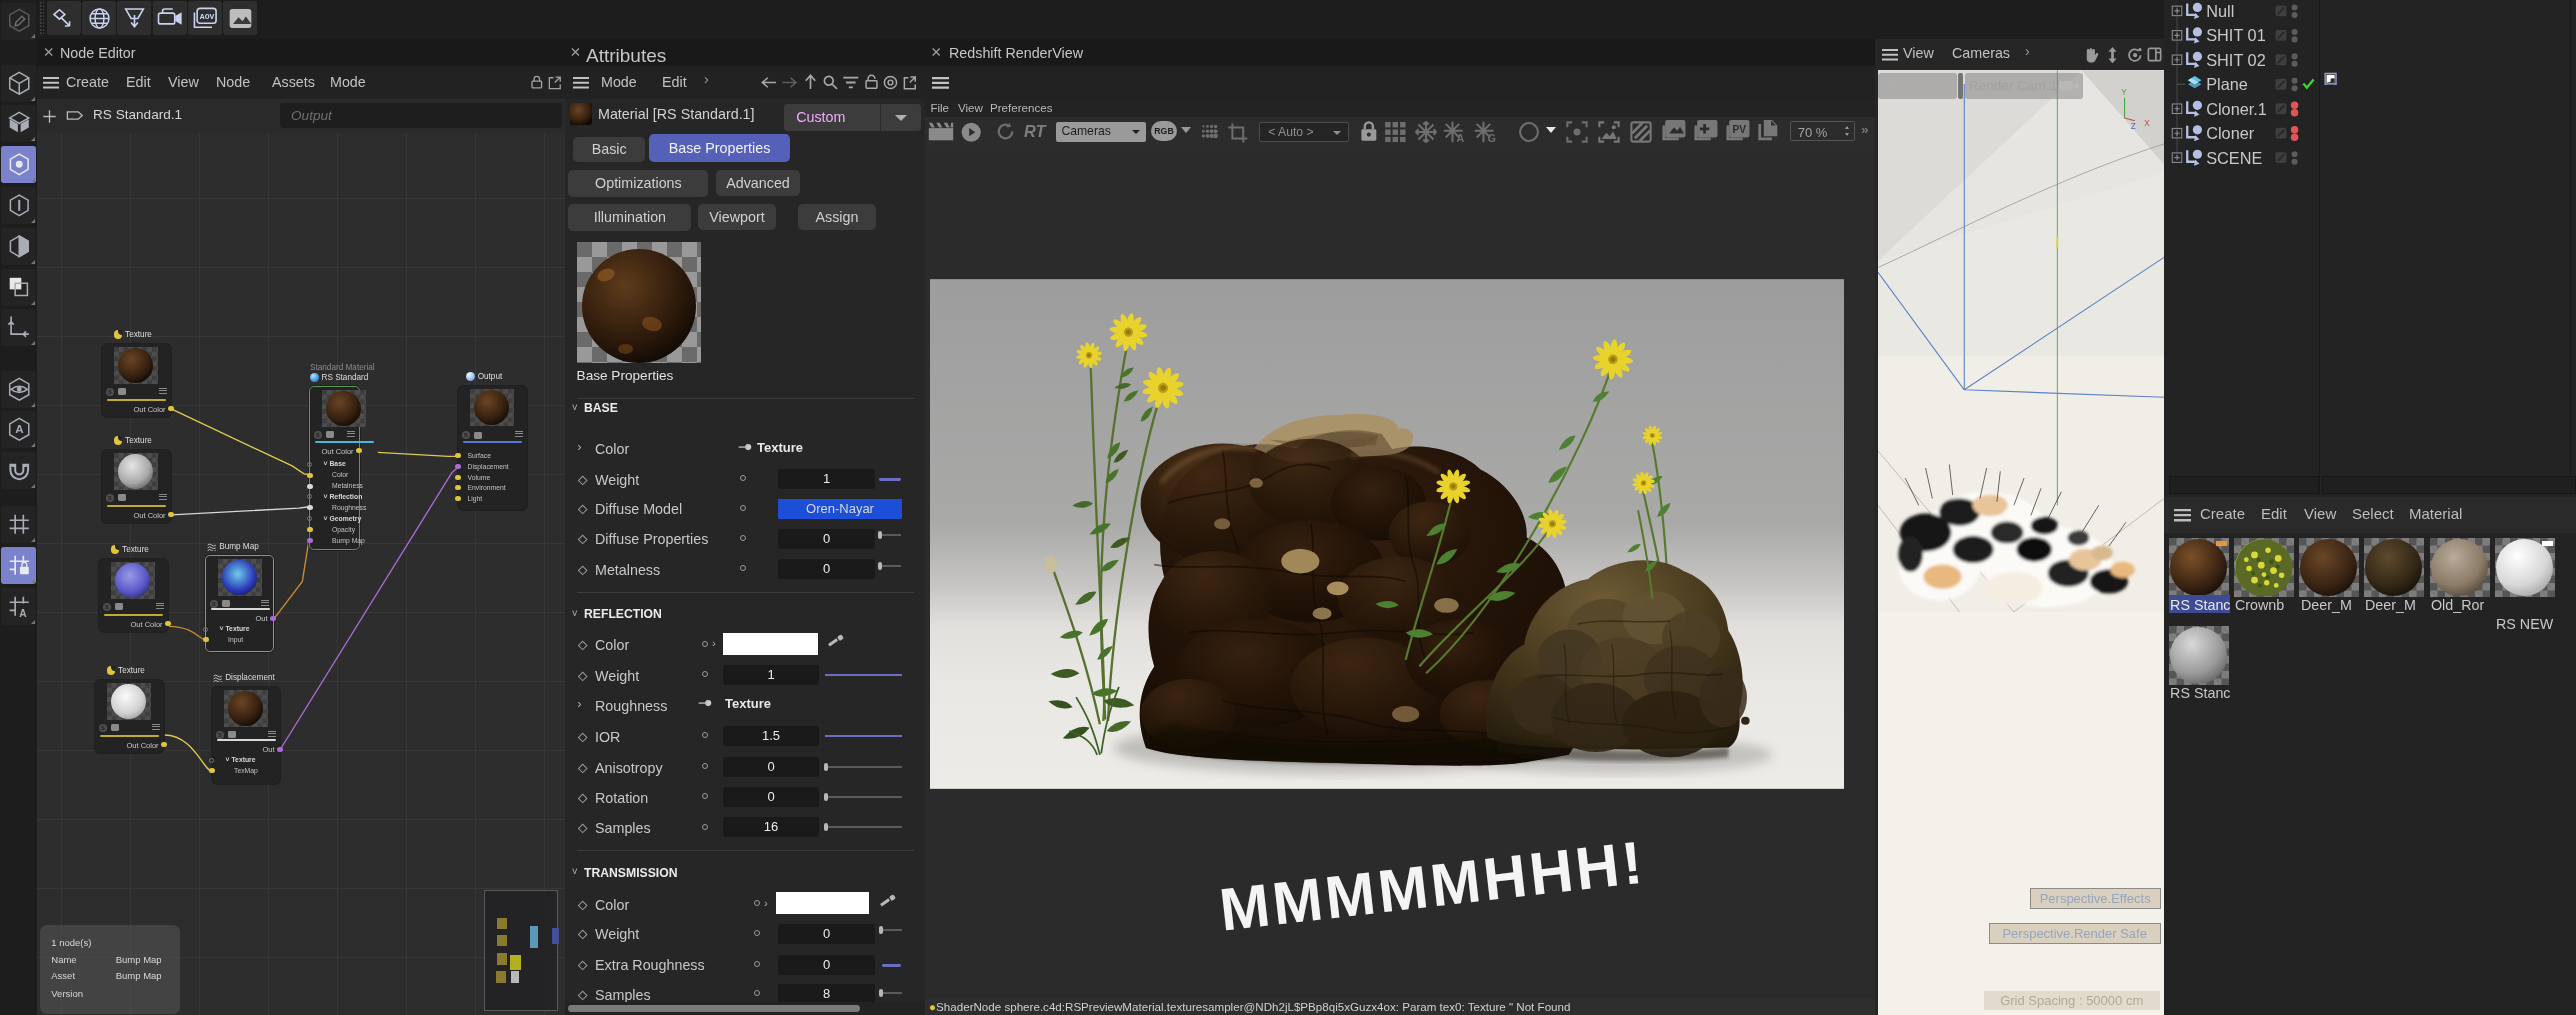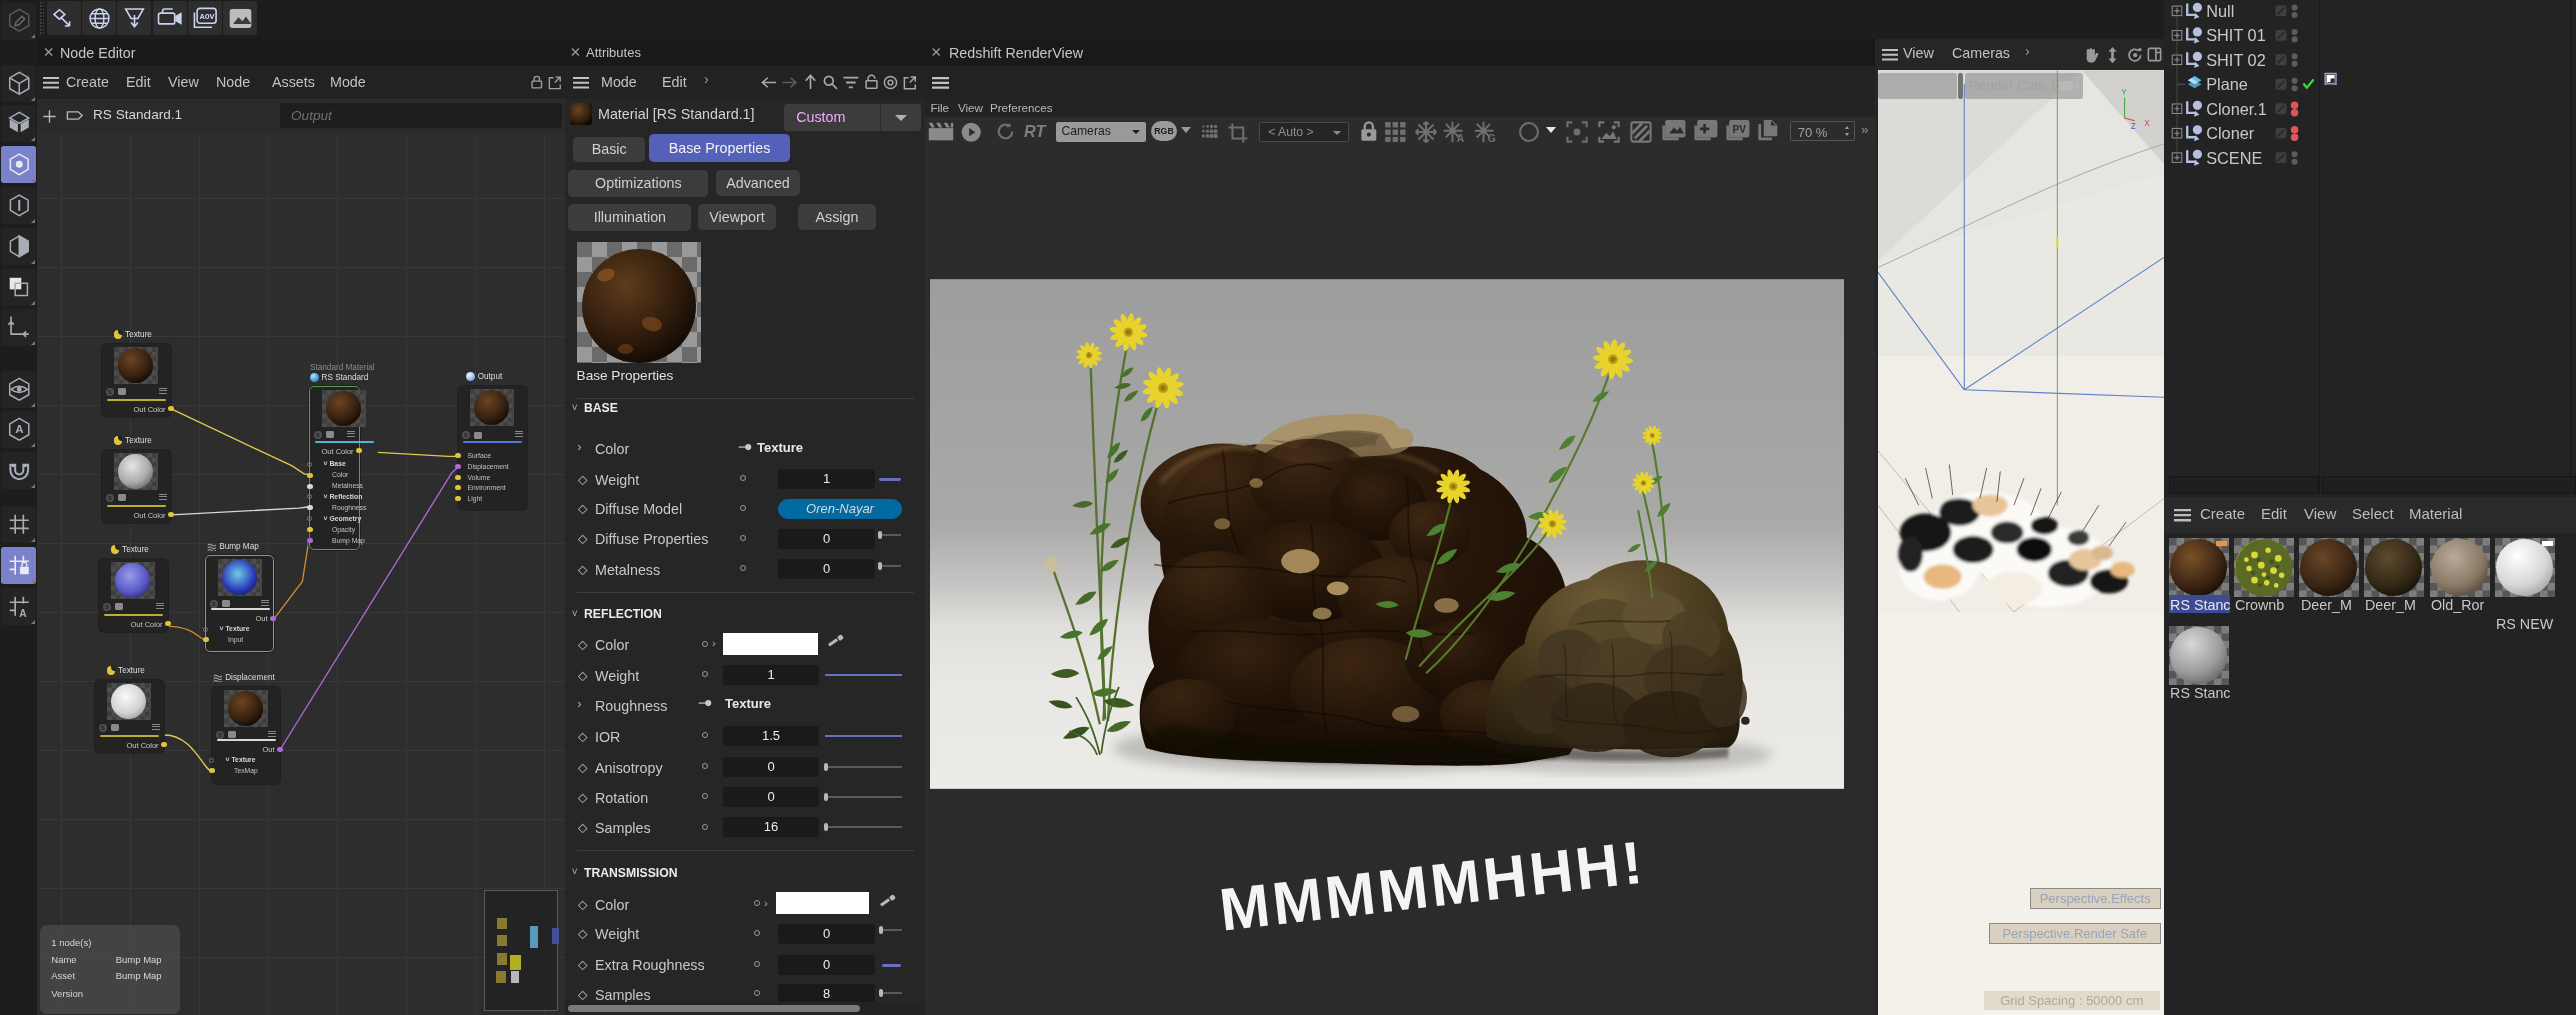--- a/index.html
+++ b/index.html
@@ -27,21 +27,21 @@
 .port{position:absolute;width:4.8px;height:4.8px;border-radius:50%;border:0.7px solid #777;}
 .tab{position:absolute;background:#3c3c3d;border-radius:4.8px;color:#d0d0d0;font-size:14.3px;text-align:center;}
 .tabsel{background:#5560b8;color:#f2f2f2;}
 .sech{color:#ececec;font-size:12.2px;font-weight:bold;}
 .chev{color:#b0b0b0;font-size:10.2px;}
 .rlab{position:absolute;left:30px;color:#c8c8c8;font-size:14.3px;}
 .rlab.dia:before{content:"";position:absolute;left:-16.3px;top:5.4px;width:5.4px;height:5.4px;border:1px solid #9a9a9a;transform:rotate(45deg);}
 .rlab.arr:before{content:"\203A";position:absolute;left:-17.7px;top:-2px;font-size:13px;color:#b0b0b0;}
 .circ{position:absolute;width:6.1px;height:6.1px;border-radius:50%;border:1.4px solid #9a9a9a;}
 .fld{position:absolute;width:97px;height:20.4px;background:#1a1a1b;border-radius:2.7px;color:#ececec;font-size:13px;text-align:center;line-height:20.4px;}
-.fldd{position:absolute;width:124px;height:20.4px;background:#0369a1;border-radius:10px;color:#d8d8d8;font-size:13px;text-align:center;line-height:20.4px;font-style:italic;}
+.fldd{position:absolute;width:124px;height:20.4px;background:#1d4ed8;border-radius:1px;color:#d8d8d8;font-size:13px;text-align:center;line-height:20.4px;}
 .sl0{position:absolute;width:22.4px;height:2px;background:#5a5a5b;}
 .sl0:before{content:"";position:absolute;left:-1.4px;top:-3.4px;width:4.1px;height:8.8px;background:#b8b8b8;border-radius:2px;}
 .slk{position:absolute;width:77px;height:2px;background:#5a5a5b;}
 .slk:before{content:"";position:absolute;left:-1.4px;top:-3.4px;width:4.1px;height:8.8px;background:#b8b8b8;border-radius:2px;}
 .eyed{position:absolute;width:17.7px;height:17.7px;}
 .eyed:before{content:"";position:absolute;left:1.4px;top:6.8px;width:9.5px;height:2.7px;background:#b8b8b8;transform:rotate(-35deg);}
 .eyed:after{content:"";position:absolute;right:1.4px;top:1.4px;width:5.4px;height:5.4px;background:#b8b8b8;border-radius:1.4px;transform:rotate(-35deg);}
 .mthumb{position:absolute;width:60px;height:59px;background:#565656;overflow:hidden;
  background-image:linear-gradient(45deg,#7e7e7e 25%,transparent 25%,transparent 75%,#7e7e7e 75%),linear-gradient(45deg,#7e7e7e 25%,transparent 25%,transparent 75%,#7e7e7e 75%);
  background-position:0 0,7.5px 7.5px;background-size:15px 15px;}
@@ -411,21 +411,21 @@
       <div class="abs" style="left:26px;top:80px;width:8.2px;height:12.2px;background:#b8b8b8;"></div>
       <div class="abs" style="left:45px;top:35px;width:8.2px;height:22px;background:#5a9ab8;"></div>
       <div class="abs" style="left:67px;top:37px;width:6.8px;height:15.6px;background:#44519a;"></div>
     </div>
   </div>
 </div>
 
 <div class="abs" id="attr" style="left:565px;top:39px;width:360px;height:976px;background:#262627;">
   <div class="abs" style="left:0;top:0;width:360px;height:27px;background:#191919;"></div>
   <div class="abs x" style="left:4.8px;top:5.4px;">✕</div>
-  <div class="abs" style="left:21px;top:6.1px;color:#c6c6c6;font-size:13px;">Attributes</div>
+  <div class="abs" style="left:21px;top:6.1px;color:#c6c6c6;font-size:19px;">Attributes</div>
   <div class="abs" style="left:0;top:27px;width:360px;height:33px;background:#222223;color:#c2c2c2;font-size:14.3px;">
     <svg class="abs" style="left:8.2px;top:10.2px;" width="16.3" height="13.6" viewBox="0 0 24 20">
         <g stroke="#c2c2c2" stroke-width="3">
           <path d="M0 3h24M0 10h24M0 17h24"></path>
         </g>
       </svg>
     <span class="abs" style="left:36px;top:7.5px;">Mode</span>
     <span class="abs" style="left:97px;top:7.5px;">Edit</span>
     <span class="abs" style="left:139px;top:5.4px;color:#9a9a9a;">›</span>
     <svg class="abs" style="left:196px;top:8.8px;" width="16.3" height="15" fill="none" stroke="#a8a8a8" stroke-width="2.4" viewBox="0 0 24 22">
@@ -899,20 +899,23 @@
           <path d="M1063 470 C1058 420 1050 380 1042 340"></path>
         </g>
     <g fill="#4d8030">
       <use href="#lf" transform="translate(1052,430) scale(1.3) rotate(-20)"></use>
       <use href="#lf" transform="translate(1046,390) scale(1.2) rotate(170)"></use>
     </g>
   </svg>
   </div>
   <div class="abs" id="mmm" style="left:294px;top:809px;width:490px;height:82px;color:#f4f4f4;
       font-size:60px;font-weight:bold;transform:rotate(-6.5deg);letter-spacing:3.1px;">MMMMMHHH!</div>
+  <div class="abs" style="left:0;top:959px;width:950px;height:17.7px;background:#2e2e2f;color:#d0d0d0;font-size:11.6px;">
+    <span style="position:absolute;left:4.1px;top:2px;"><span style="color:#e8c832;">●</span>ShaderNode sphere.c4d:RSPreviewMaterial.texturesampler@NDh2jL$PBp8qi5xGuzx4ox: Param tex0: Texture " Not Found</span>
+  </div>
 </div>
 
 <div class="abs" id="vp" style="left:1875px;top:39px;width:289px;height:976px;background:#262627;">
   <div class="abs" style="left:0;top:0;width:289px;height:31px;background:#262627;color:#c2c2c2;font-size:14.3px;">
     <svg class="abs" style="left:6.8px;top:8.8px;" width="16.3" height="13.6" viewBox="0 0 24 20">
         <g stroke="#c2c2c2" stroke-width="3">
           <path d="M0 3h24M0 10h24M0 17h24"></path>
         </g>
       </svg>
     <span class="abs" style="left:28px;top:6.1px;">View</span>

